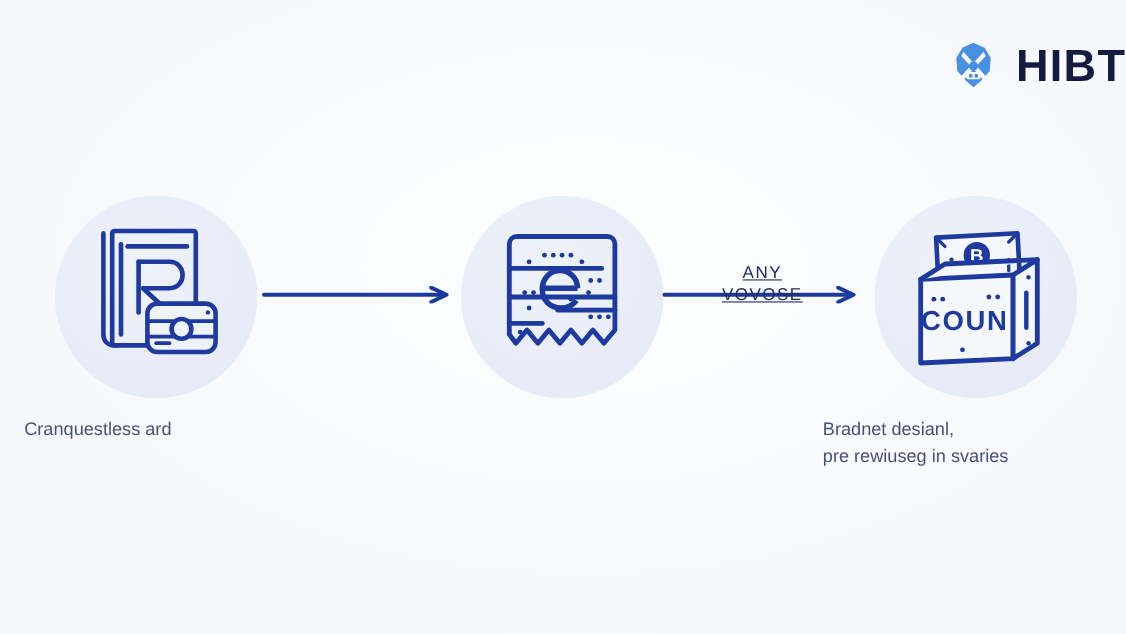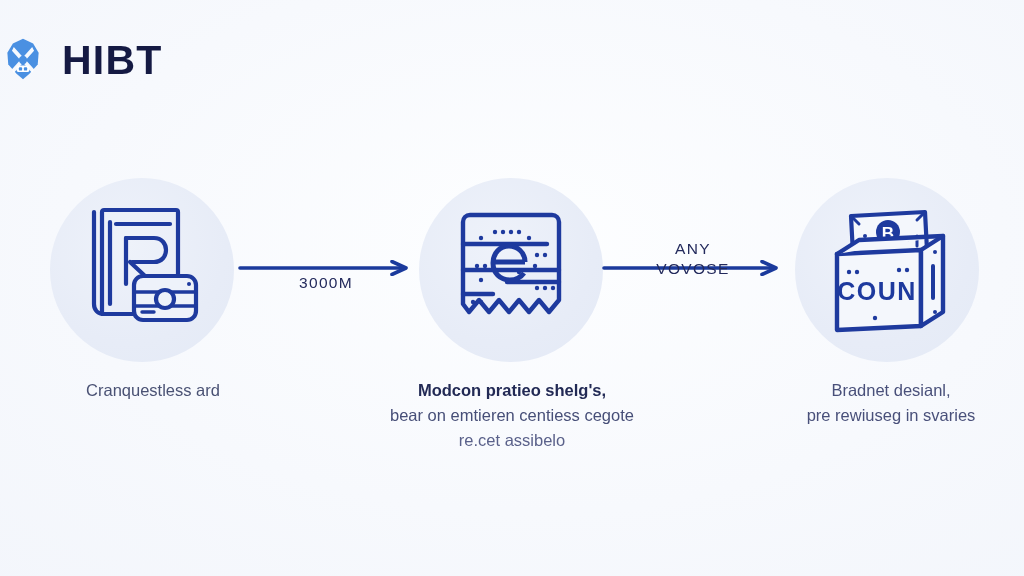--- a/index.html
+++ b/index.html
@@ -25,21 +25,21 @@
 
   
   .brand {
     position: absolute;
     top: 28px;
     left: 0;
     width: 1024px;
     height: 64px;
     display: flex;
     align-items: center;
-    justify-content: flex-start;
+    justify-content: flex-end;
     gap: 16px;
   }
   .brand-mark {
     width: 46px;
     height: 46px;
     flex: 0 0 auto;
     display: block;
   }
   .brand-name {
     font-size: 41px;
@@ -103,37 +103,37 @@
     display: block;
   }
   .conn-label {
     position: absolute;
     width: 100%;
     text-align: center;
     font-size: 15.5px;
     letter-spacing: 1.3px;
     color: #232a5c;
     white-space: nowrap;
+    text-decoration: underline;
   }
   .conn-label.above { top: 8px; }
   .conn-label.below { top: 28px; }
   .conn-1 .conn-label.below { top: 42px; }
 
   
   .captions {
     position: absolute;
     top: 378px;
     left: 0;
     width: 1024px;
     height: 110px;
   }
   .caption {
     position: absolute;
     top: 0;
-    text-align: center;
     color: #41486f;
     font-size: 16.5px;
     line-height: 25px;
   }
   .cap-1 { left: 22px;  width: 262px; }
   .cap-2 { left: 322px; width: 380px; }
   .cap-3 { left: 748px; width: 286px; }
 
   .caption .cap-line { display: block; white-space: nowrap; }
   .caption .cap-line.strong {
@@ -290,43 +290,37 @@
       </svg>
     </div>
   </div>
 
   <div class="connector conn-1">
     <svg class="conn-svg" width="176" height="16" viewBox="0 0 176 16" aria-hidden="true">
       <path d="M2 8 L164 8" stroke="#1b3a9c" stroke-width="3.6" stroke-linecap="round" fill="none"></path>
       <path d="M154 1.5 L168 8 L154 14.5" stroke="#1b3a9c" stroke-width="3.6" stroke-linecap="round" stroke-linejoin="round" fill="none"></path>
     </svg>
     <div class="conn-label above"></div>
-    <div class="conn-label below">3000M</div>
   </div>
 
   <div class="connector conn-2">
     <svg class="conn-svg" width="182" height="16" viewBox="0 0 182 16" aria-hidden="true">
       <path d="M2 8 L170 8" stroke="#1b3a9c" stroke-width="3.6" stroke-linecap="round" fill="none"></path>
       <path d="M160 1.5 L174 8 L160 14.5" stroke="#1b3a9c" stroke-width="3.6" stroke-linecap="round" stroke-linejoin="round" fill="none"></path>
     </svg>
     <div class="conn-label above">ANY</div>
     <div class="conn-label below">VOVOSE</div>
   </div>
 
   <div class="captions">
 
     <div class="caption cap-1">
       <span class="cap-line">Cranquestless ard</span>
     </div>
 
-    <div class="caption cap-2">
-      <span class="cap-line strong">Modcon pratieo shelg's,</span>
-      <span class="cap-line dim">bear on emtieren centiess cegote</span>
-      <span class="cap-line dimmer">re.cet assibelo</span>
-    </div>
 
     <div class="caption cap-3">
       <span class="cap-line">Bradnet desianl,</span>
       <span class="cap-line">pre rewiuseg in svaries</span>
     </div>
   </div>
 
 </div>
 
 </body></html>

